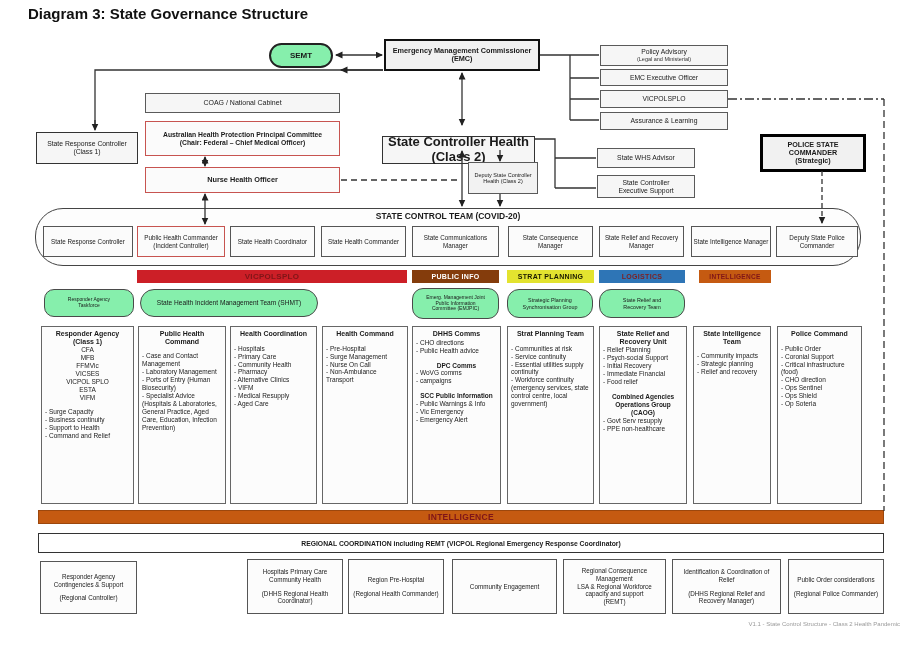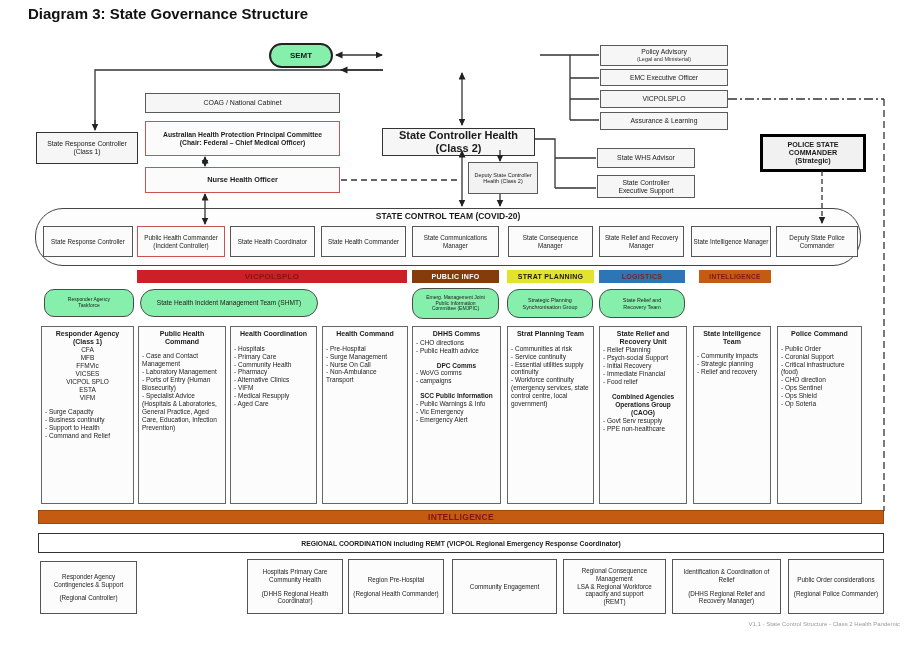--- a/index.html
+++ b/index.html
@@ -81,20 +81,24 @@
       <line x1="822" y1="171" x2="822" y2="223" stroke-dasharray="5 3" marker-end="url(#ae)"></line>
     </g>
   </svg>
 
   <div id="diagram-title">Diagram 3: State Governance Structure</div>
 
   <div class="oval bold" style="left:269px;top:43px;width:64px;height:25px;border-width:2px;border-color:#222;border-radius:13px;font-size:8px;">
       <span>SEMT</span>
     </div>
 
+  <div class="box thick bold" style="left:384px;top:39px;width:156px;height:32px;font-size:7.3px;">
+      <div class="cline">Emergency Management Commissioner</div>
+      <div class="cline">(EMC)</div>
+    </div>
 
   <div class="box small2" style="left:600px;top:45px;width:128px;height:21px;font-size:6.8px;">
       <div class="cline">Policy Advisory</div>
       <div class="cline">(Legal and Ministerial)</div>
     </div>
   <div class="box" style="left:600px;top:69px;width:128px;height:17px;font-size:6.8px;">
       <div class="cline">EMC Executive Officer</div>
     </div>
   <div class="box" style="left:600px;top:90px;width:128px;height:18px;font-size:6.8px;">
       <div class="cline">VICPOLSPLO</div>
@@ -112,21 +116,21 @@
     </div>
   <div class="box red bold" style="left:145px;top:167px;width:195px;height:26px;font-size:7.3px;">
       <span>Nurse Health Officer</span>
     </div>
 
   <div class="box" style="left:36px;top:132px;width:102px;height:32px;font-size:6.8px;border-width:1.5px;border-color:#333;">
       <div class="cline">State Response Controller</div>
       <div class="cline">(Class 1)</div>
     </div>
 
-  <div class="box bold" style="left:382px;top:128px;width:153px;height:28px;font-size:11px;border-width:1.5px;border-color:#333;">
+  <div class="box bold" style="left:382px;top:136px;width:153px;height:28px;font-size:13px;border-width:1.5px;border-color:#333;">
       <span>State Controller Health (Class 2)</span>
     </div>
 
   <div class="box" style="left:468px;top:162px;width:70px;height:32px;font-size:5.5px;background:#f2f2f2;">
       <div class="cline">Deputy State Controller</div>
       <div class="cline">Health (Class 2)</div>
     </div>
 
   <div class="box" style="left:597px;top:148px;width:98px;height:20px;font-size:6.8px;">
       <span>State WHS Advisor</span>

